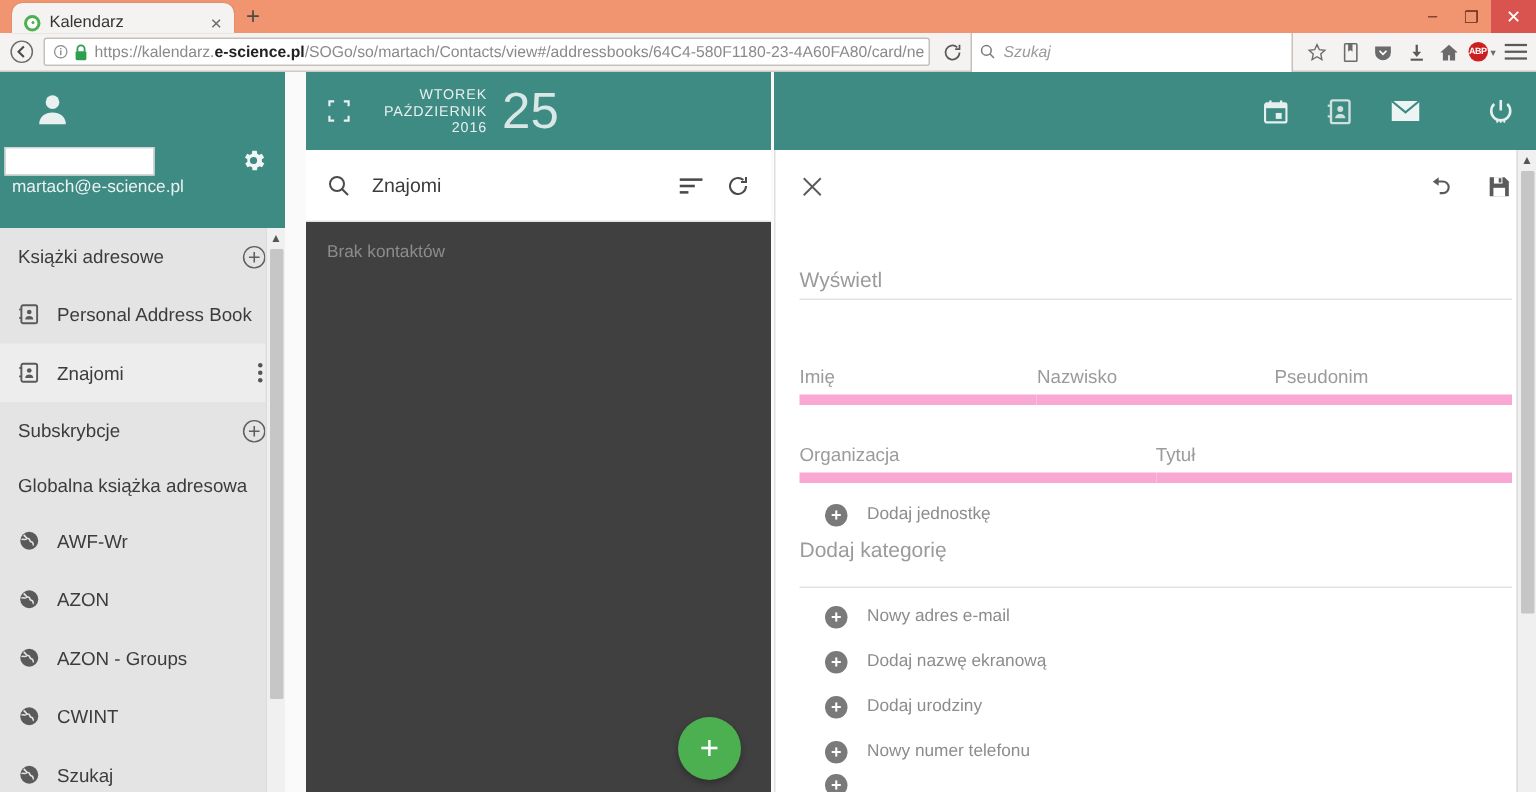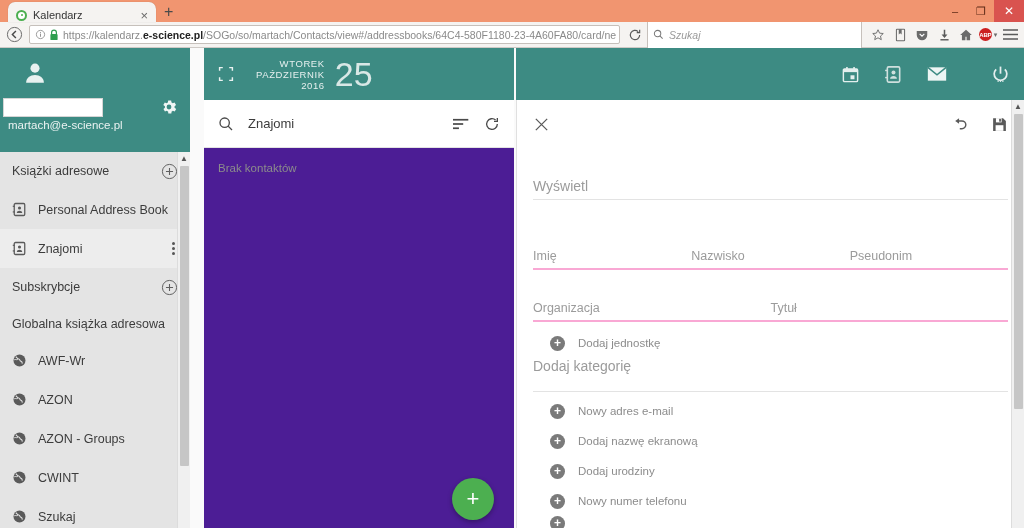--- a/index.html
+++ b/index.html
@@ -128,21 +128,21 @@
   }
   .sb-arrow {
     height: 13px; display: flex; align-items: center; justify-content: center;
     font-size: 8px; color: #555; background: #f0f0f0; cursor: pointer;
   }
   .sb-thumb { position: absolute; left: 2px; width: 9px; background: #c6c6c6; border-radius: 1px; cursor: pointer;}
 
   
   .listcol {
     position: absolute; left: 204px; top: 0; width: 310px; height: 480px;
-    background: #4c1d95;
+    background: #404040;
   }
   .list-head {
     height: 52px; background: #3d8b83; display: flex; align-items: center;
     padding: 0 14px; color: #fff; position: relative;
   }
   .date-block {
     text-align: right; font-size: 9.5px; line-height: 11px;
     letter-spacing: .6px; color: #e7f0ef; margin-left: 22px;
   }
   .date-day { font-size: 34px; font-weight: 300; color: #d9e8e6; margin-left: 10px; line-height: 40px;}
@@ -170,21 +170,21 @@
   }
   .dt-right { display: flex; align-items: center; gap: 22px; }
   .detail-body { padding: 0 16px; position: relative; }
   .field-line {
     border-bottom: 1px solid #e3e3e3; height: 42px; display: flex;
     align-items: flex-end; padding-bottom: 5px;
   }
   .ph { font-size: 12.5px; color: #9b9b9b; }
   .ph.big { font-size: 14px; color: #9b9b9b; }
   .row3 { display: flex; gap: 0; }
-  .row3 > div { flex: 1; border-bottom: 2px solid #f9a8d4; height: 42px;
+  .row3 > div { flex: 1; border-bottom: 7px solid #f9a8d4; height: 42px;
                 display: flex; align-items: flex-end; padding-bottom: 5px; padding-right: 18px;}
   .spacer { height: 10px; }
   .add-row {
     height: 30px; display: flex; align-items: center; gap: 13px;
     padding-left: 17px; cursor: pointer;
   }
   .add-row .lbl { font-size: 11.5px; color: #8c8c8c; }
   .plus-circle {
     width: 15px; height: 15px; border-radius: 50%; background: #7a7a7a;
     color: #fff; display: flex; align-items: center; justify-content: center;

